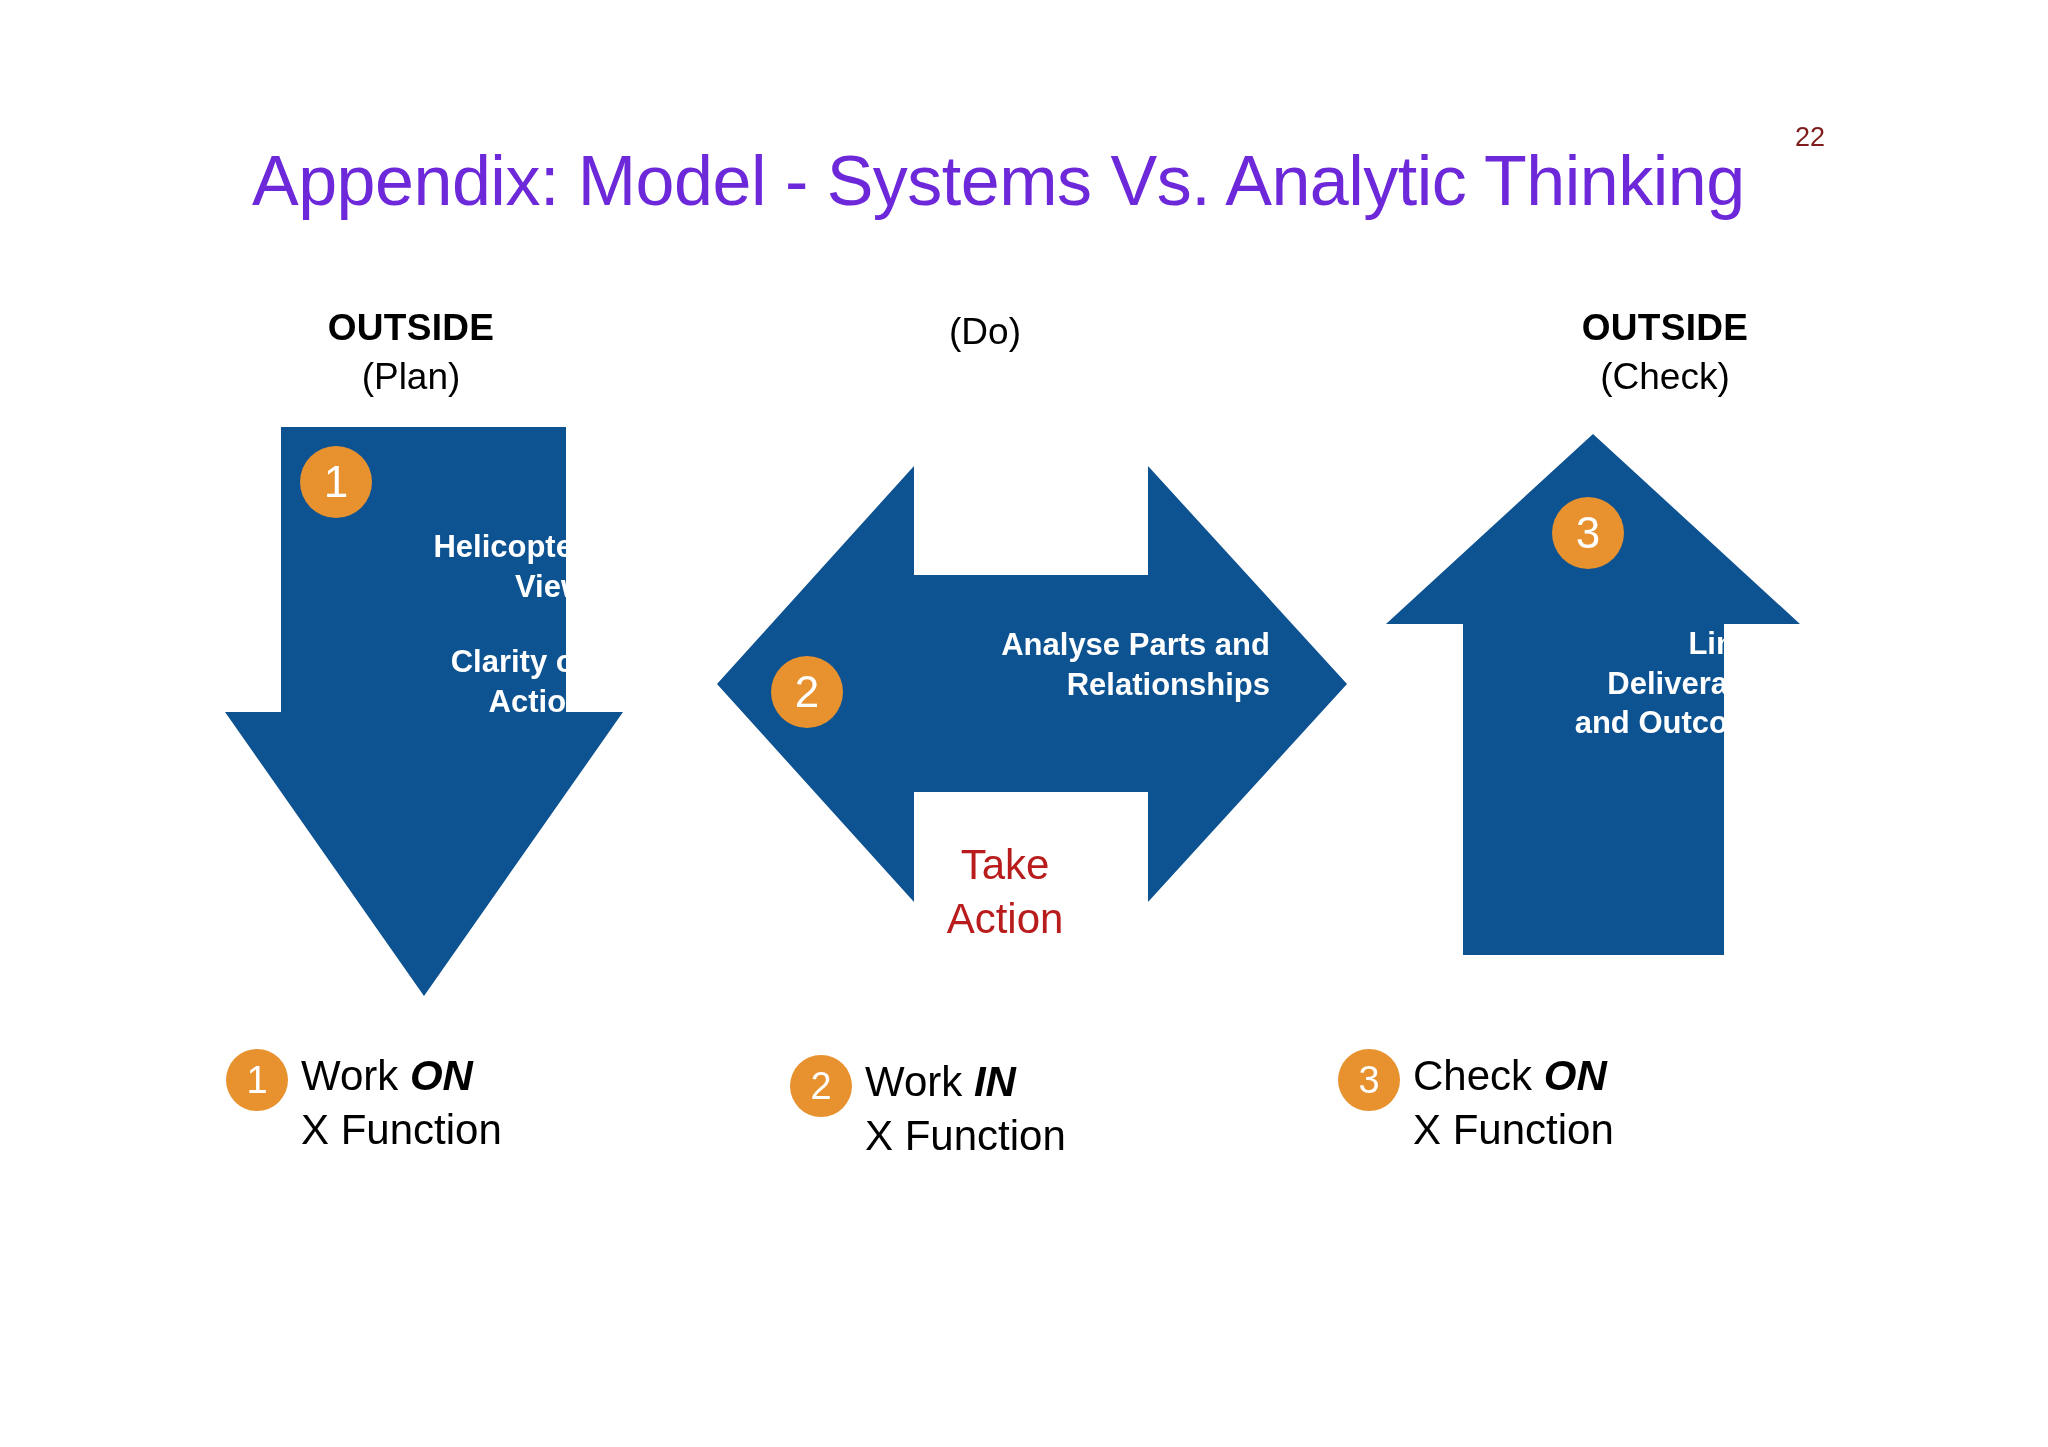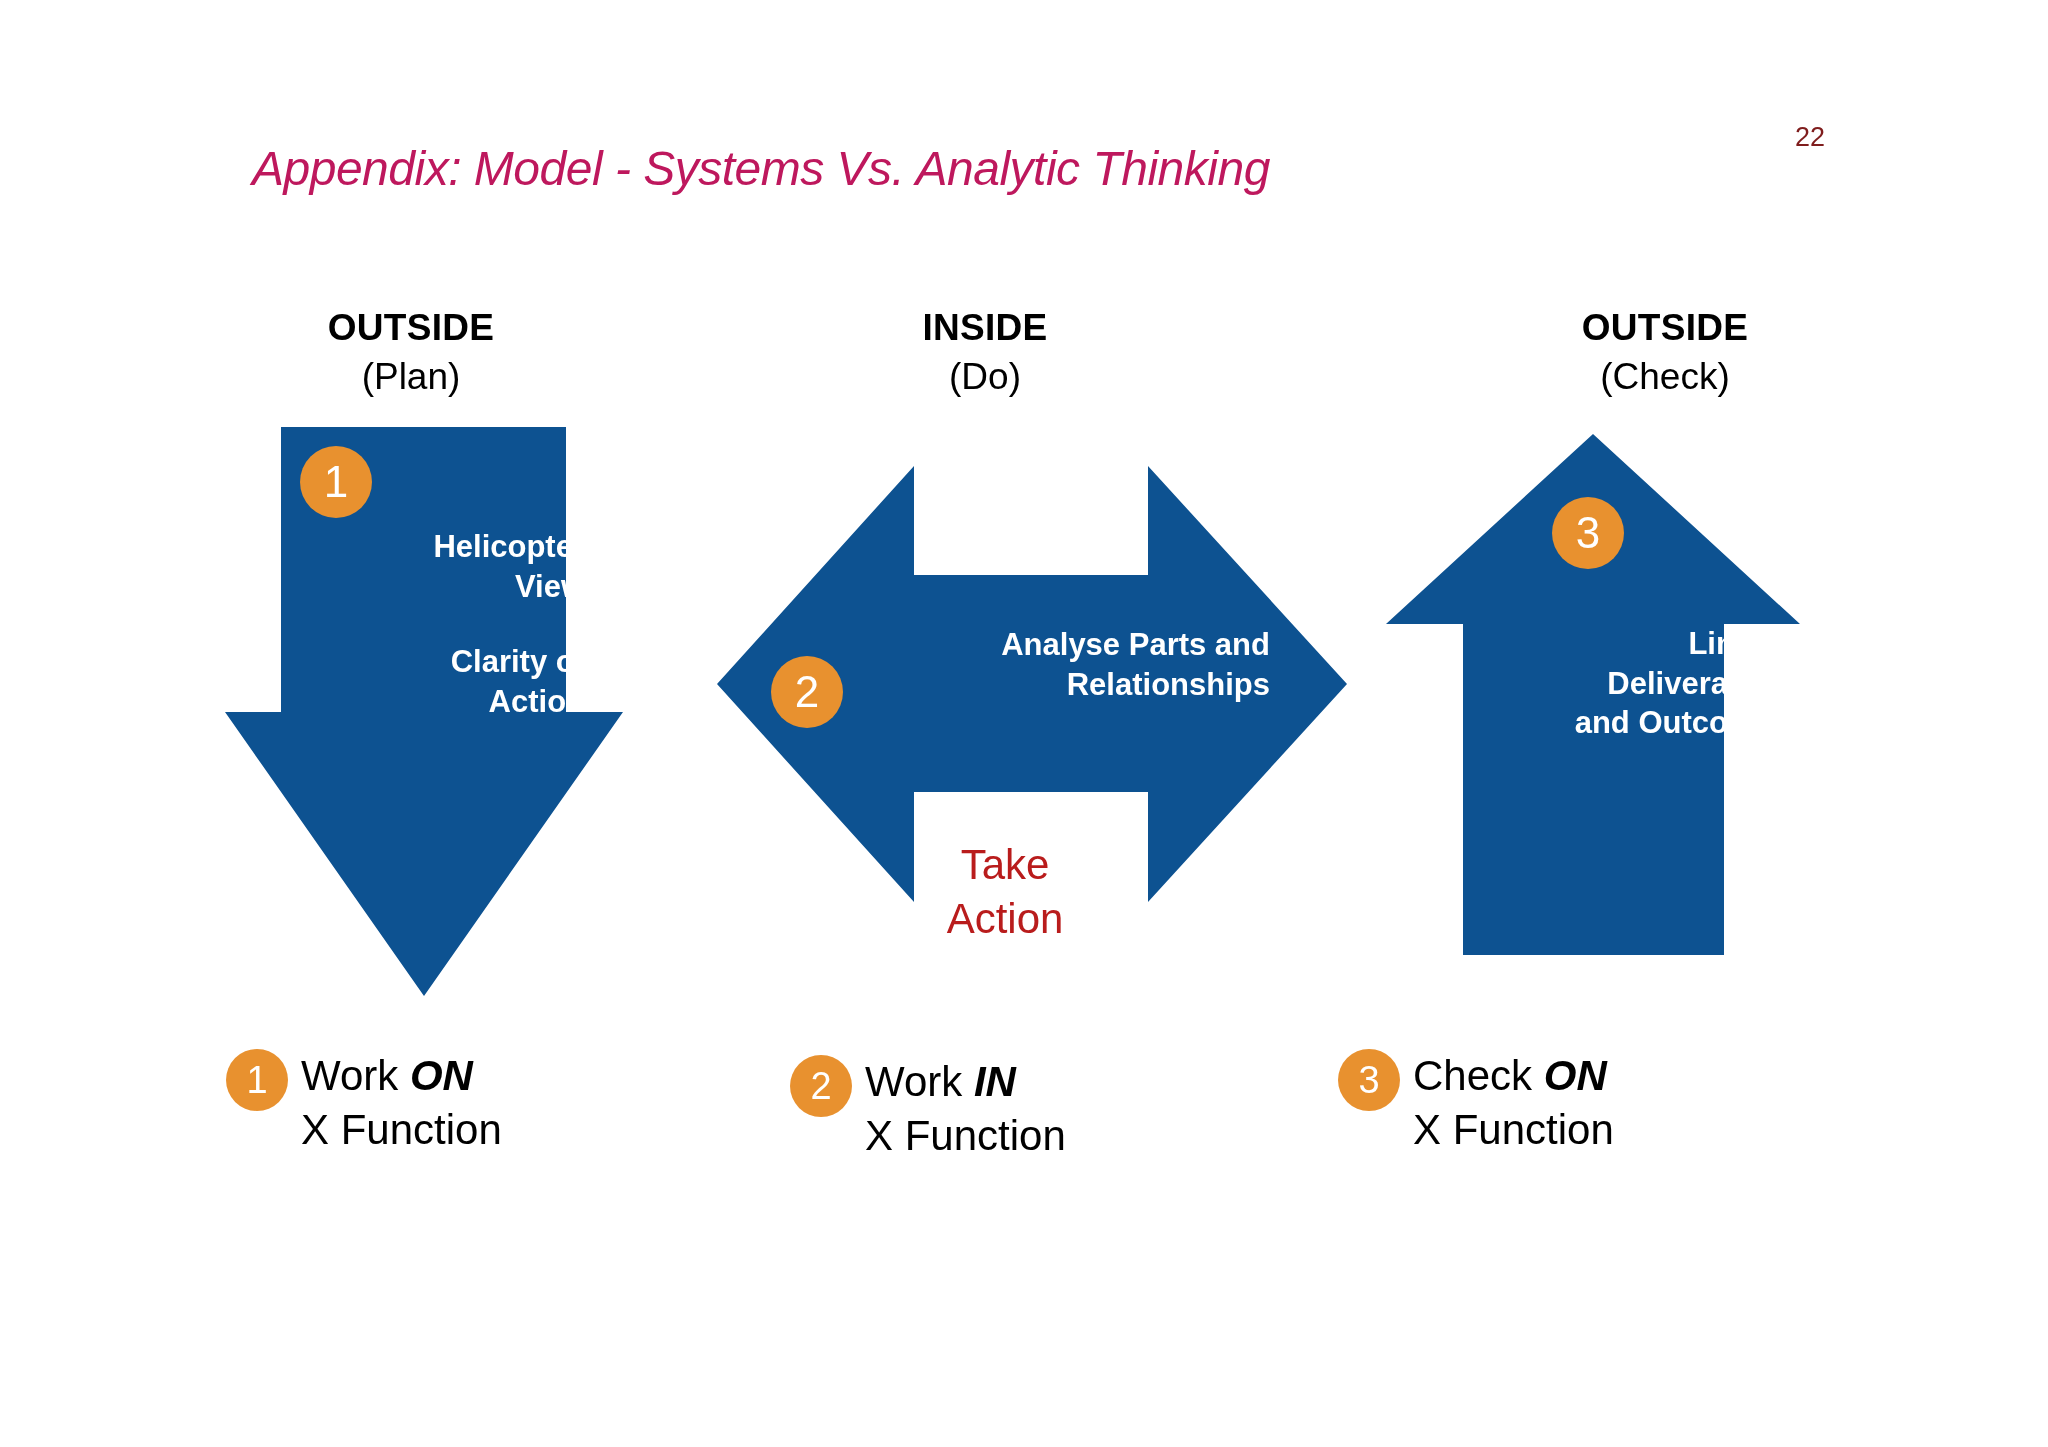--- a/index.html
+++ b/index.html
@@ -25,26 +25,25 @@
     top: 122px;
     font-size: 27px;
     color: #7f1d1d;
     font-family: "Liberation Sans", sans-serif;
     letter-spacing: 0px;
   }
   #slide-title {
     position: absolute;
     left: 252px;
     top: 141px;
-    font-size: 48px;
-    color: #be185d;
+    font-size: 70px;
+    color: #6d28d9;
     font-family: "Liberation Sans", sans-serif;
     white-space: nowrap;
     letter-spacing: -0.5px;
-    font-style: italic;
   }
 
   
   .col-header {
     position: absolute;
     text-align: center;
     font-family: "Liberation Sans", sans-serif;
     color: #000000;
     line-height: 1.22;
   }
@@ -180,21 +179,20 @@
 
   <div id="page-number">22</div>
 
   <div id="slide-title">Appendix: Model - Systems Vs. Analytic Thinking</div>
 
   <div class="col-header" id="header-plan">
     <span class="ch-main">OUTSIDE</span>
     <span class="ch-sub">(Plan)</span>
   </div>
   <div class="col-header" id="header-do">
-    <span class="ch-main">INSIDE</span>
     <span class="ch-sub">(Do)</span>
   </div>
   <div class="col-header" id="header-check">
     <span class="ch-main">OUTSIDE</span>
     <span class="ch-sub">(Check)</span>
   </div>
 
   <div id="shapes">
     <svg width="2048" height="1447" viewBox="0 0 2048 1447" xmlns="http://www.w3.org/2000/svg">
 

